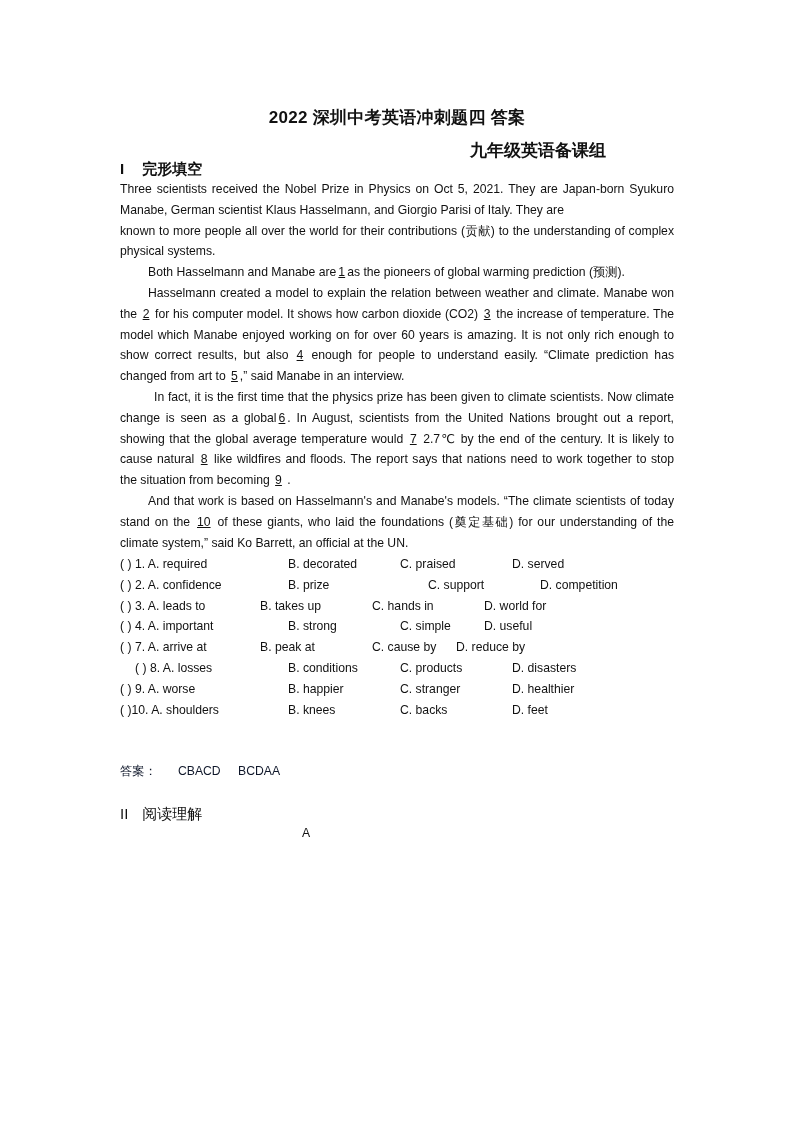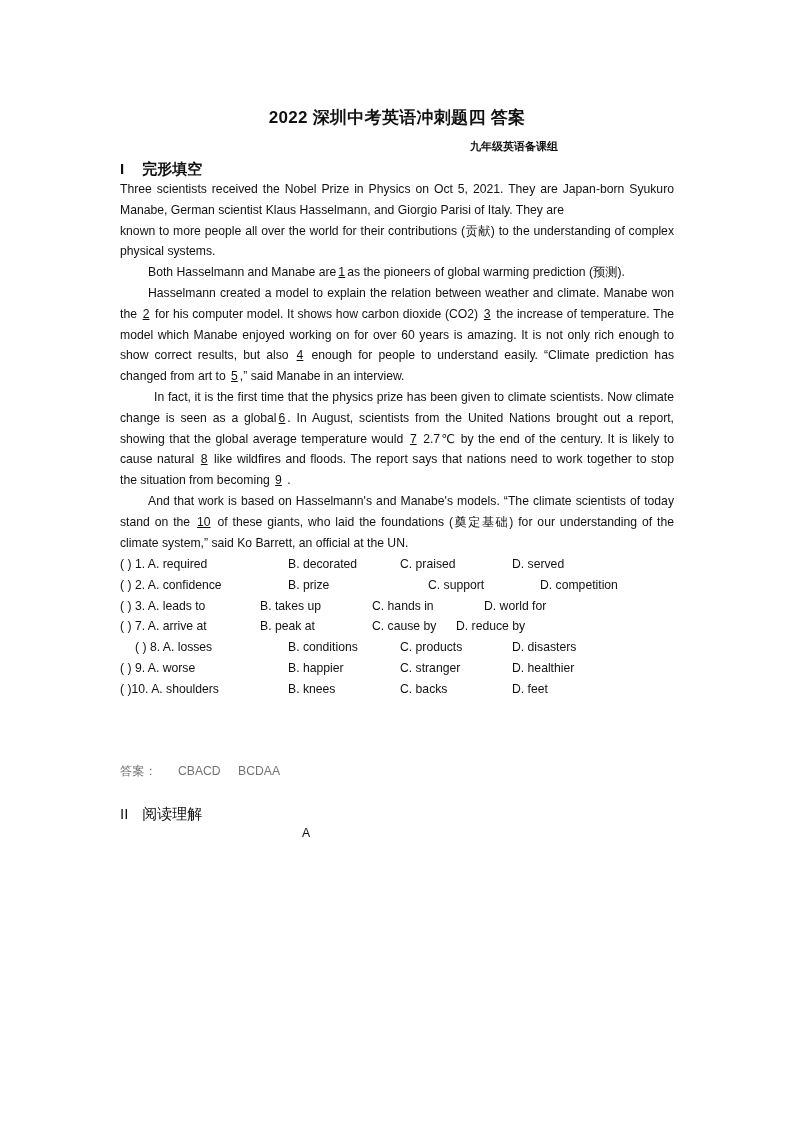--- a/index.html
+++ b/index.html
@@ -7,39 +7,39 @@
       width: 794px; height: 1123px; position: relative; overflow: hidden;
       font-family: "Liberation Sans", "DejaVu Sans", sans-serif;
       color: #111111;
     }
     .page { position: absolute; left: 0; top: 0; width: 794px; height: 963px; background: #fff; }
     .title {
       position: absolute; left: 0; width: 794px; top: 106px;
       text-align: center; font-size: 17px; font-weight: bold; letter-spacing: 0.3px;
     }
     .subtitle {
-      position: absolute; left: 470px; top: 139px; font-size: 11px; font-weight: bold;
+      position: absolute; left: 470px; top: 139px; font-size: 17px; font-weight: bold;
     }
     .sec-head {
       position: absolute; left: 120px; font-size: 15px;
     }
     .sec-head .num { display: inline-block; width: 18px; }
     .sec1 { top: 160px; font-weight: bold; }
     .sec2 { top: 805px; }
     .para {
       position: absolute; left: 120px; width: 554px; font-size: 12.2px; line-height: 20.8px;
       text-align: justify;
     }
     .para p { margin: 0; }
     .indent { text-indent: 28px; }
     .blank { text-decoration: underline; padding: 0 2px; }
     .options { position: absolute; left: 120px; top: 554px; width: 560px; font-size: 12.2px; }
     .opt-row { position: relative; height: 20.8px; line-height: 20.8px; }
     .opt-row span { position: absolute; white-space: nowrap; }
-    .answer { position: absolute; left: 120px; top: 763px; font-size: 12.2px; color: #737373; }
+    .answer { position: absolute; left: 120px; top: 763px; font-size: 12.2px; color: #0f172a; }
     .answer .ans-label { margin-right: 18px; }
     .answer .ans-grp { margin-right: 14px; }
     .passage-a { position: absolute; left: 302px; top: 826px; font-size: 12.2px; }
   </style>
 </head>
 <body>
 
 <div class="page">
 
   <div class="title">2022 深圳中考英语冲刺题四  答案</div>
@@ -72,20 +72,26 @@
       <span style="left:308px">C. support</span>
       <span style="left:420px">D. competition</span>
     </div>
     <div class="opt-row">
       <span style="left:0">(      ) 3. A. leads to</span>
       <span style="left:140px">B. takes up</span>
       <span style="left:252px">C. hands in</span>
       <span style="left:364px">D. world for</span>
     </div>
     <div class="opt-row">
+      <span style="left:0">(      ) 4. A. important</span>
+      <span style="left:168px">B. strong</span>
+      <span style="left:280px">C. simple</span>
+      <span style="left:364px">D. useful</span>
+    </div>
+    <div class="opt-row">
       <span style="left:0">(      ) 7. A. arrive at</span>
       <span style="left:140px">B. peak at</span>
       <span style="left:252px">C. cause by</span>
       <span style="left:336px">D. reduce by</span>
     </div>
     <div class="opt-row">
       <span style="left:15px">(      ) 8. A. losses</span>
       <span style="left:168px">B. conditions</span>
       <span style="left:280px">C. products</span>
       <span style="left:392px">D. disasters</span>

